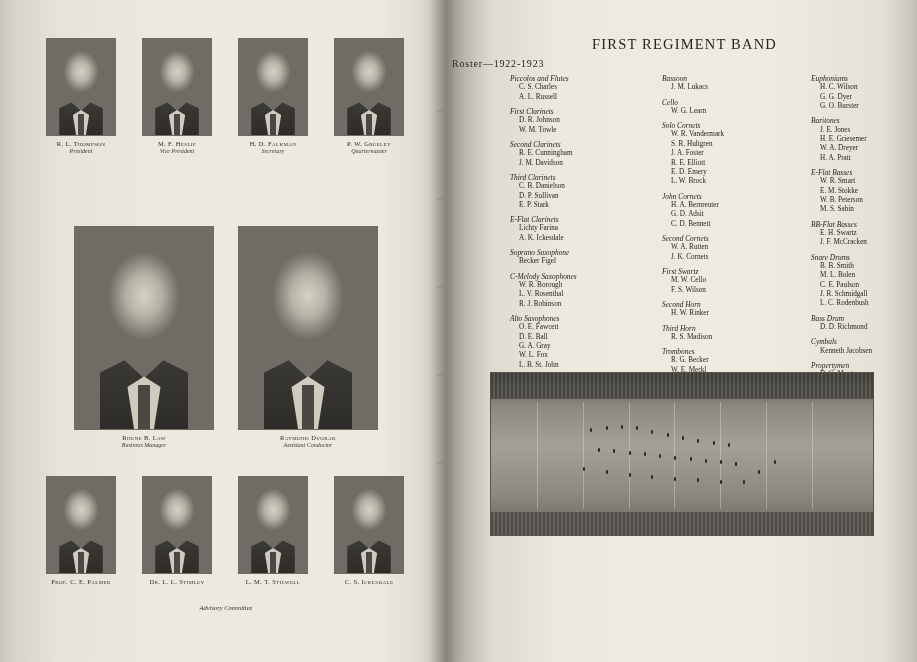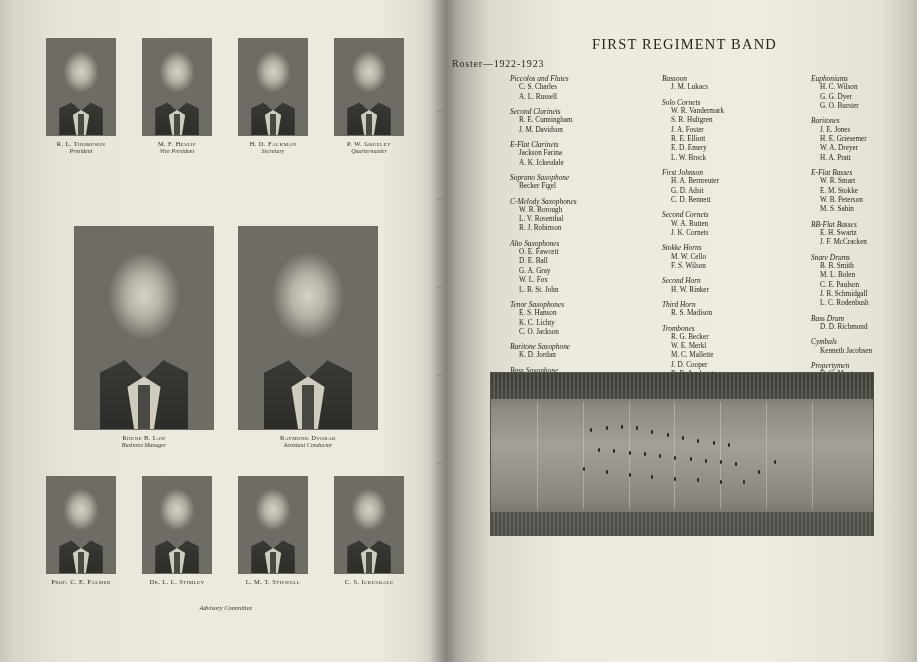--- a/index.html
+++ b/index.html
@@ -263,27 +263,38 @@
 
     <div class="roster">
 
       <div class="col c1">
         <div class="group">
             <div class="grp-title">Piccolos and Flutes</div>
           <div class="member">C. S. Charles</div>
           <div class="member">A. L. Russell</div>
           </div>
         <div class="group">
+            <div class="grp-title">First Clarinets</div>
+          <div class="member">D. R. Johnson</div>
+          <div class="member">W. M. Towle</div>
+          </div>
+        <div class="group">
             <div class="grp-title">Second Clarinets</div>
           <div class="member">R. E. Cunningham</div>
           <div class="member">J. M. Davidson</div>
           </div>
         <div class="group">
+            <div class="grp-title">Third Clarinets</div>
+          <div class="member">C. B. Danielson</div>
+          <div class="member">D. P. Sullivan</div>
+          <div class="member">E. P. Stark</div>
+          </div>
+        <div class="group">
             <div class="grp-title">E-Flat Clarinets</div>
-          <div class="member">Jackson Farina</div>
+          <div class="member">Lichty Farina</div>
           <div class="member">A. K. Ickesdale</div>
           </div>
         <div class="group">
             <div class="grp-title">Soprano Saxophone</div>
           <div class="member">Becker Figel</div>
           </div>
         <div class="group">
             <div class="grp-title">C-Melody Saxophones</div>
           <div class="member">W. R. Borough</div>
           <div class="member">L. V. Rosenthal</div>
@@ -310,43 +321,47 @@
         <div class="group">
             <div class="grp-title">Bass Saxophone</div>
           <div class="member">D. W. Patterson</div>
           </div>
       </div>
 
       <div class="col c2">
         <div class="group">
             <div class="grp-title">Bassoon</div>
           <div class="member">J. M. Lukacs</div>
+          </div>
+        <div class="group">
+            <div class="grp-title">Cello</div>
+          <div class="member">W. G. Learn</div>
           </div>
         <div class="group">
             <div class="grp-title">Solo Cornets</div>
           <div class="member">W. R. Vandermark</div>
           <div class="member">S. R. Hultgren</div>
           <div class="member">J. A. Foster</div>
           <div class="member">R. E. Elliott</div>
           <div class="member">E. D. Emery</div>
           <div class="member">L. W. Brock</div>
           </div>
         <div class="group">
-            <div class="grp-title">First Johnson</div>
+            <div class="grp-title">John Cornets</div>
           <div class="member">H. A. Bernreuter</div>
           <div class="member">G. D. Adsit</div>
           <div class="member">C. D. Bennett</div>
           </div>
         <div class="group">
             <div class="grp-title">Second Cornets</div>
           <div class="member">W. A. Rutten</div>
           <div class="member">J. K. Cornets</div>
           </div>
         <div class="group">
-            <div class="grp-title">Stokke Horns</div>
+            <div class="grp-title">First Swartz</div>
           <div class="member">M. W. Cello</div>
           <div class="member">F. S. Wilson</div>
           </div>
         <div class="group">
             <div class="grp-title">Second Horn</div>
           <div class="member">H. W. Rinker</div>
           </div>
         <div class="group">
             <div class="grp-title">Third Horn</div>
           <div class="member">R. S. Madison</div>

